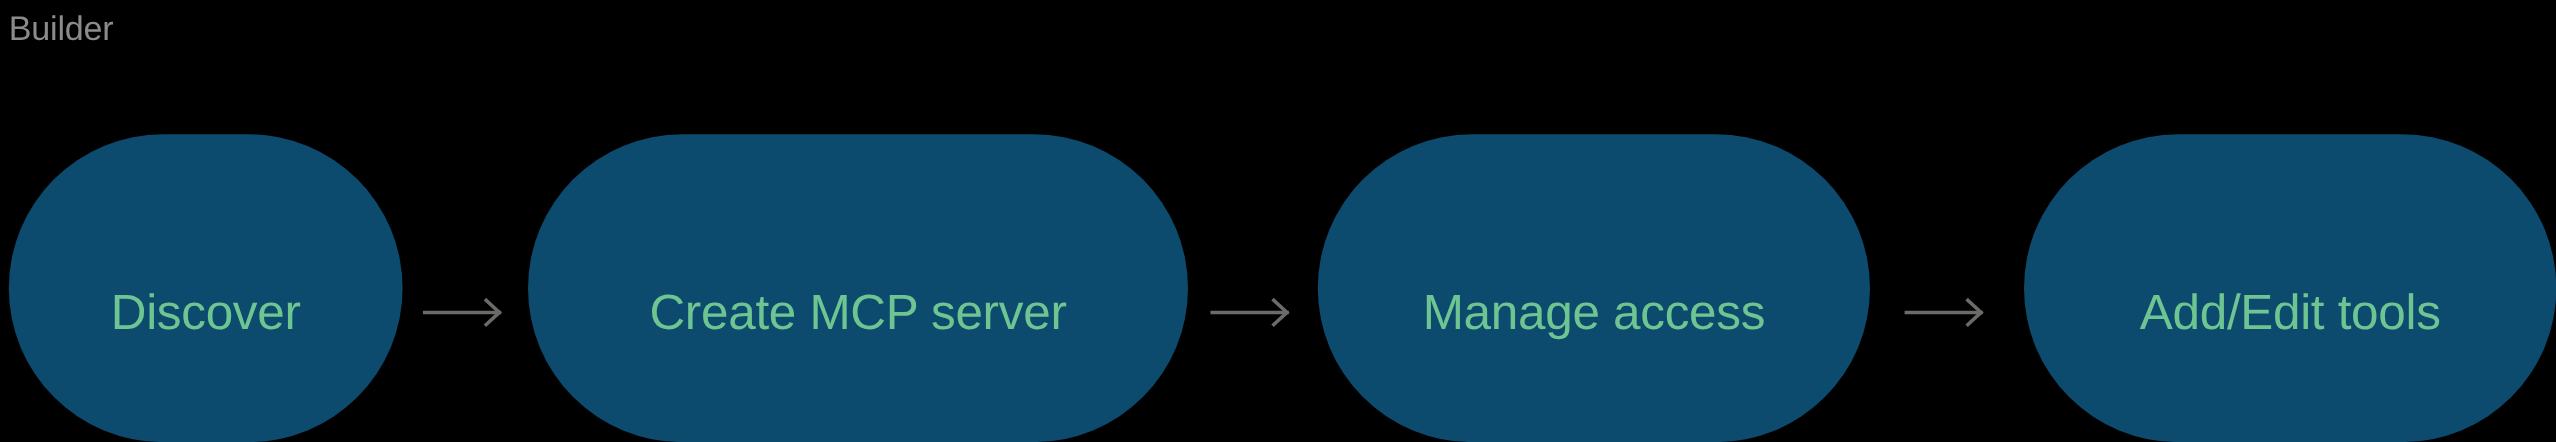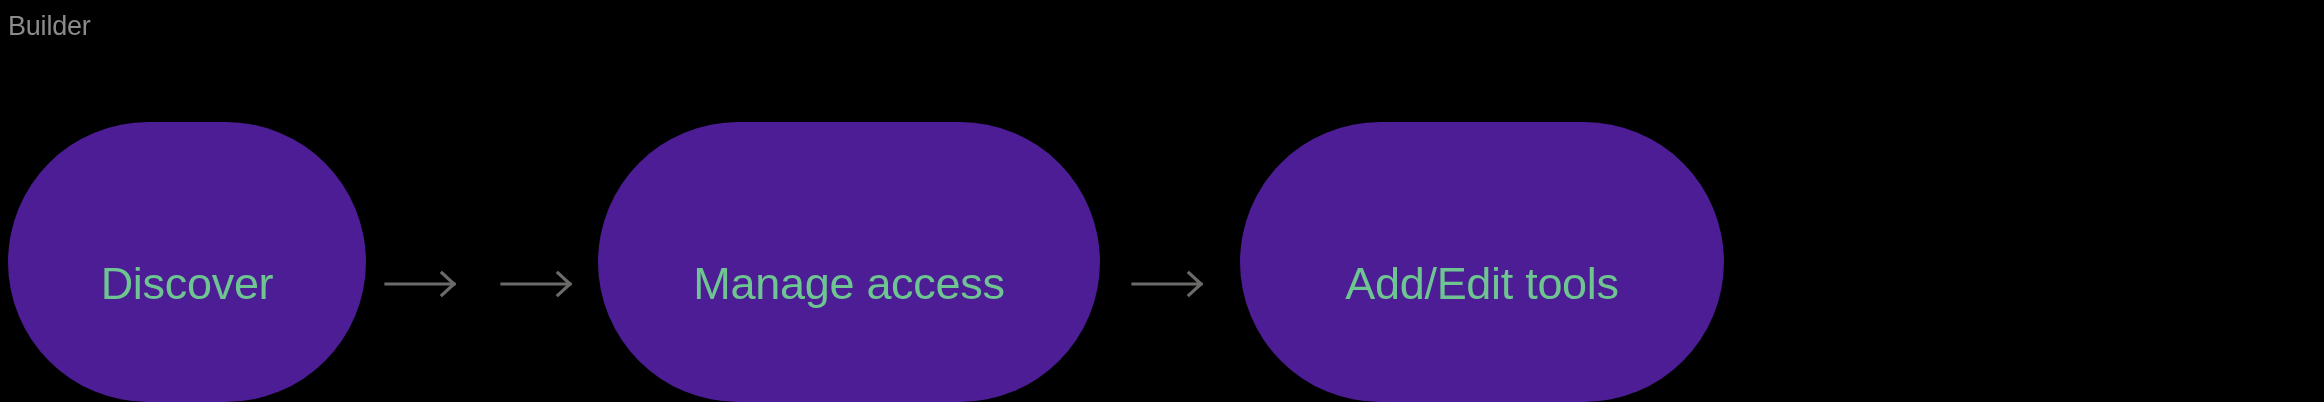--- a/index.html
+++ b/index.html
@@ -21,21 +21,21 @@
     height: 402px;
     background: #000000;
     overflow: hidden;
   }
 
   
   #section-title {
     position: absolute;
     left: 8px;
     top: 2px;
-    font-size: 27px;
+    font-size: 31px;
     line-height: 48px;
     letter-spacing: -0.2px;
     color: #8b8b8a;
     font-weight: 400;
     white-space: nowrap;
   }
 
   
   #flow-row {
     position: absolute;
@@ -45,21 +45,21 @@
     height: 280px;
     display: flex;
     flex-direction: row;
     align-items: flex-start;
     flex-wrap: nowrap;
   }
 
   .flow-step {
     position: relative;
     height: 280px;
-    background: #4c1d95;
+    background: #0c4a6e;
     border-radius: 140px / 140px;
     flex: 0 0 auto;
     display: flex;
     align-items: center;
     justify-content: center;
     box-sizing: border-box;
   }
 
   .flow-step-label {
     color: #6ec591;
@@ -110,20 +110,23 @@
       <span class="flow-step-label">Discover</span>
     </div>
 
     <div class="flow-arrow gap-1">
       <svg width="78" height="28" viewBox="0 0 78 28" aria-hidden="true">
         <path d="M2 14 H70" stroke="currentColor" stroke-width="3.2" fill="none" stroke-linecap="square"></path>
         <path d="M58 3 L70 14 L58 25" stroke="currentColor" stroke-width="3.2" fill="none" stroke-linecap="square" stroke-linejoin="miter"></path>
       </svg>
     </div>
 
+    <div class="flow-step step-2">
+      <span class="flow-step-label">Create MCP server</span>
+    </div>
 
     <div class="flow-arrow gap-2">
       <svg width="78" height="28" viewBox="0 0 78 28" aria-hidden="true">
         <path d="M2 14 H70" stroke="currentColor" stroke-width="3.2" fill="none" stroke-linecap="square"></path>
         <path d="M58 3 L70 14 L58 25" stroke="currentColor" stroke-width="3.2" fill="none" stroke-linecap="square" stroke-linejoin="miter"></path>
       </svg>
     </div>
 
     <div class="flow-step step-3">
       <span class="flow-step-label">Manage access</span>

